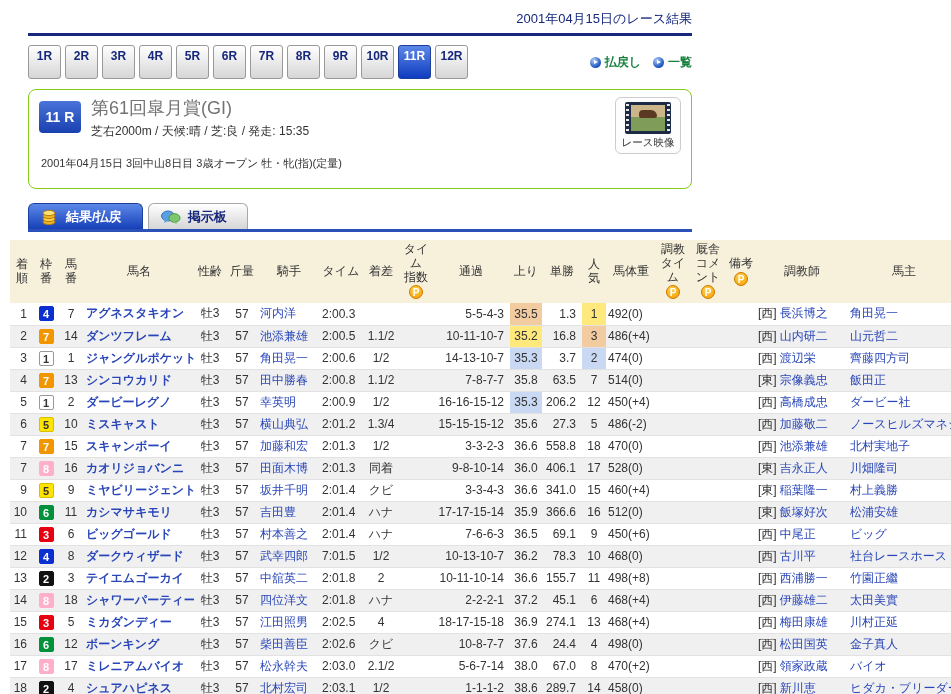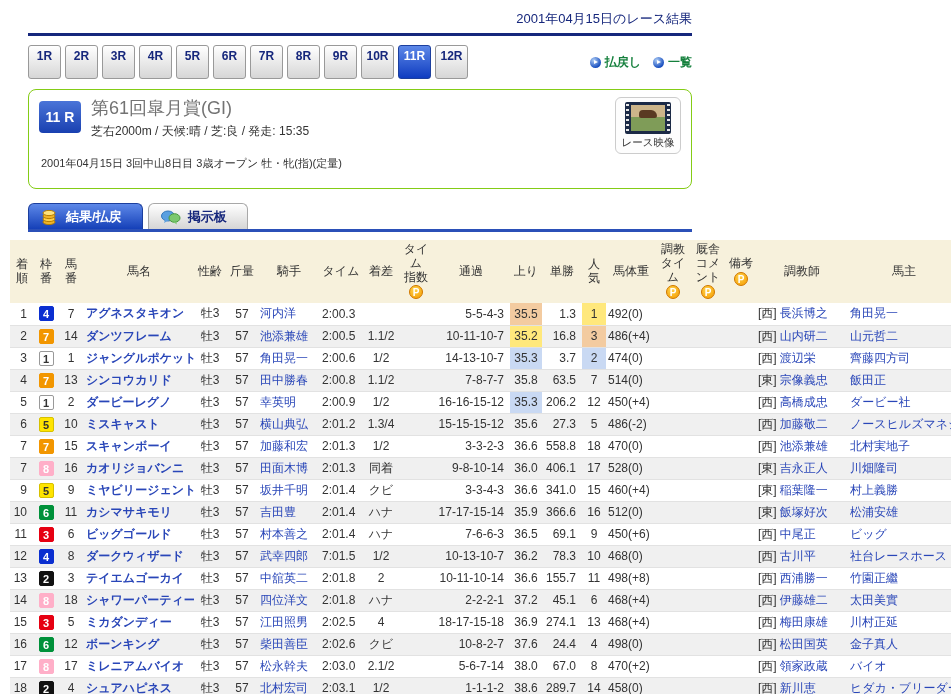--- a/index.html
+++ b/index.html
@@ -526,21 +526,21 @@
           <td class="c-pos">16</td>
           <td class="c-ctr"><span class="frame-badge" style="background: rgb(0, 145, 58); color: rgb(255, 255, 255); border: 1px solid rgb(0, 145, 58);">6</span></td>
           <td class="c-ctr">12</td>
           <td><span class="link bold">ボーンキング</span></td>
           <td class="c-ctr">牡3</td>
           <td class="c-ctr">57</td>
           <td><span class="link">柴田善臣</span></td>
           <td>2:02.6</td>
           <td class="c-ctr">クビ</td>
           <td></td>
-          <td class="c-rt">10-8-2-7</td>
+          <td class="c-rt">10-8-7-7</td>
           <td class="c-ctr">37.6</td>
           <td class="c-rt">24.4</td>
           <td class="c-ctr">4</td>
           <td>498(0)</td>
           <td></td>
           <td></td>
           <td></td>
           <td><span class="region">[西]</span><span class="link">松田国英</span></td>
           <td><span class="link">金子真人</span></td>
         </tr>

